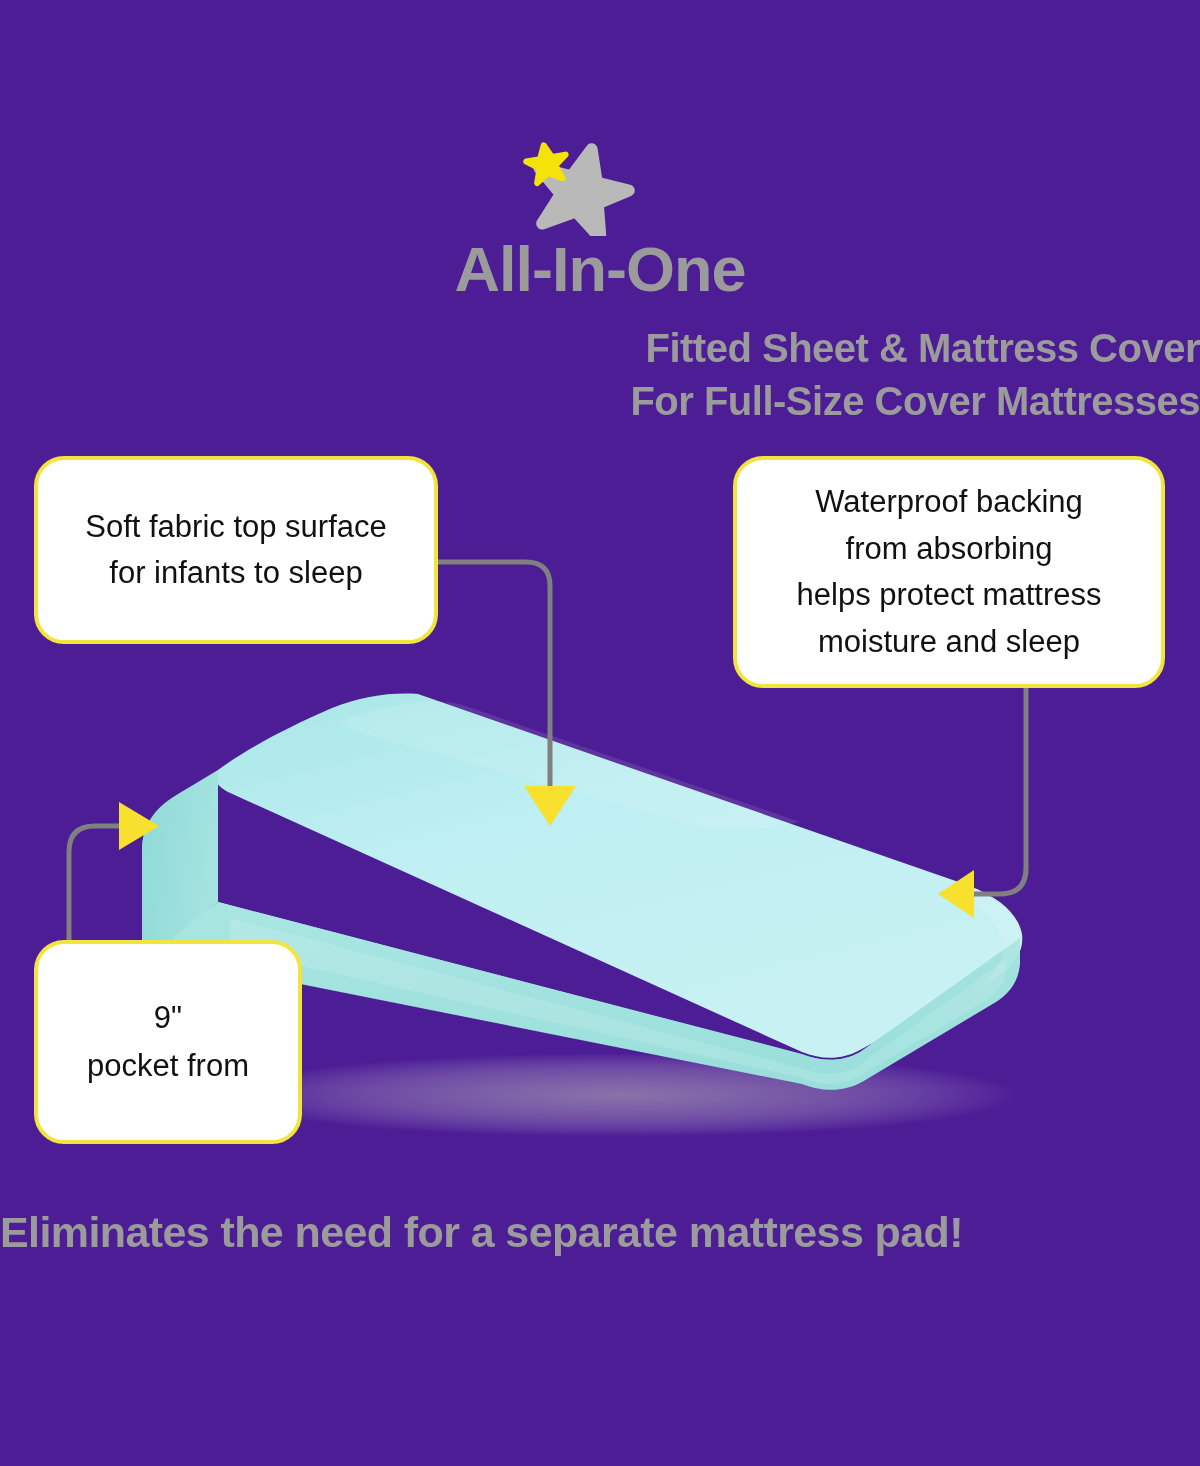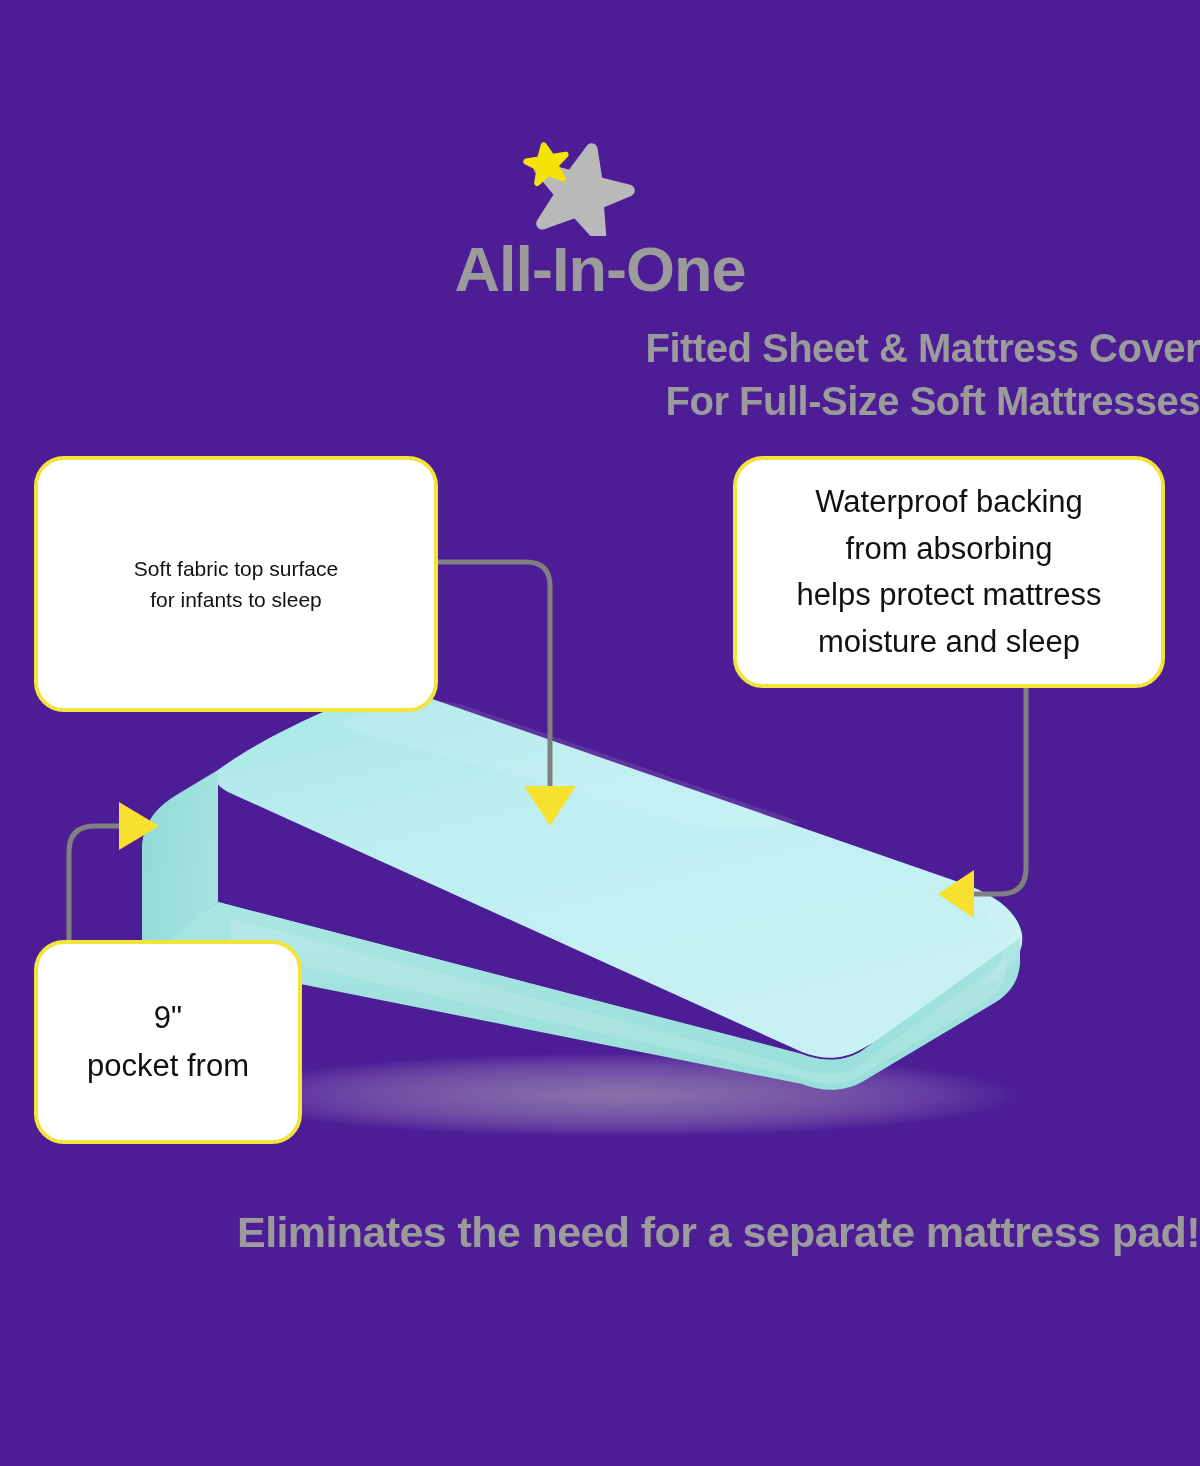--- a/index.html
+++ b/index.html
@@ -67,22 +67,22 @@
     text-align: center;
     color: #111111;
     z-index: 5;
   }
   .callout .ct { display: block; }
 
   #callout-soft-fabric {
     left: 34px;
     top: 456px;
     width: 404px;
-    height: 256px;
-    font-size: 21px;
+    height: 188px;
+    font-size: 31px;
     line-height: 1.5;
     padding: 0 14px;
   }
 
   #callout-waterproof {
     left: 733px;
     top: 456px;
     width: 432px;
     height: 232px;
     font-size: 31px;
@@ -119,21 +119,21 @@
   #connector-soft-fabric { left: 420px; top: 540px; width: 180px; height: 290px; }
   #connector-waterproof  { left: 930px; top: 670px; width: 160px; height: 260px; }
   #connector-pocket      { left: 55px;  top: 790px; width: 150px; height: 180px; }
 
   
   #tagline {
     position: absolute;
     left: 0;
     top: 1208px;
     width: 1200px;
-    text-align: right;
+    text-align: left;
     font-size: 43px;
     font-weight: bold;
     letter-spacing: -0.6px;
     color: #9b9b9b;
   }
 </style>
 </head>
 <body>
 
 <div id="page">
@@ -166,21 +166,21 @@
                  L -20,-6
                  L -6,-6 Z" fill="#F5E209" stroke="#F5E209" stroke-width="6" stroke-linejoin="round"></path>
       </g>
     </svg>
   </div>
 
   <div id="title">All-In-One</div>
 
   <div id="subtitle">
     <span class="sub-line">Fitted Sheet &amp; Mattress Cover</span>
-    <span class="sub-line">For Full-Size Soft Mattresses</span>
+    <span class="sub-line">For Full-Size Cover Mattresses</span>
   </div>
 
   <div id="mattress">
     <svg width="1000" height="500" viewBox="0 0 1000 500" xmlns="http://www.w3.org/2000/svg">
       <defs>
         <linearGradient id="topGrad" x1="0" y1="0" x2="0.55" y2="1">
           <stop offset="0%" stop-color="#A8E6E6"></stop>
           <stop offset="42%" stop-color="#BEEFF2"></stop>
           <stop offset="100%" stop-color="#C8F1F3"></stop>
         </linearGradient>

